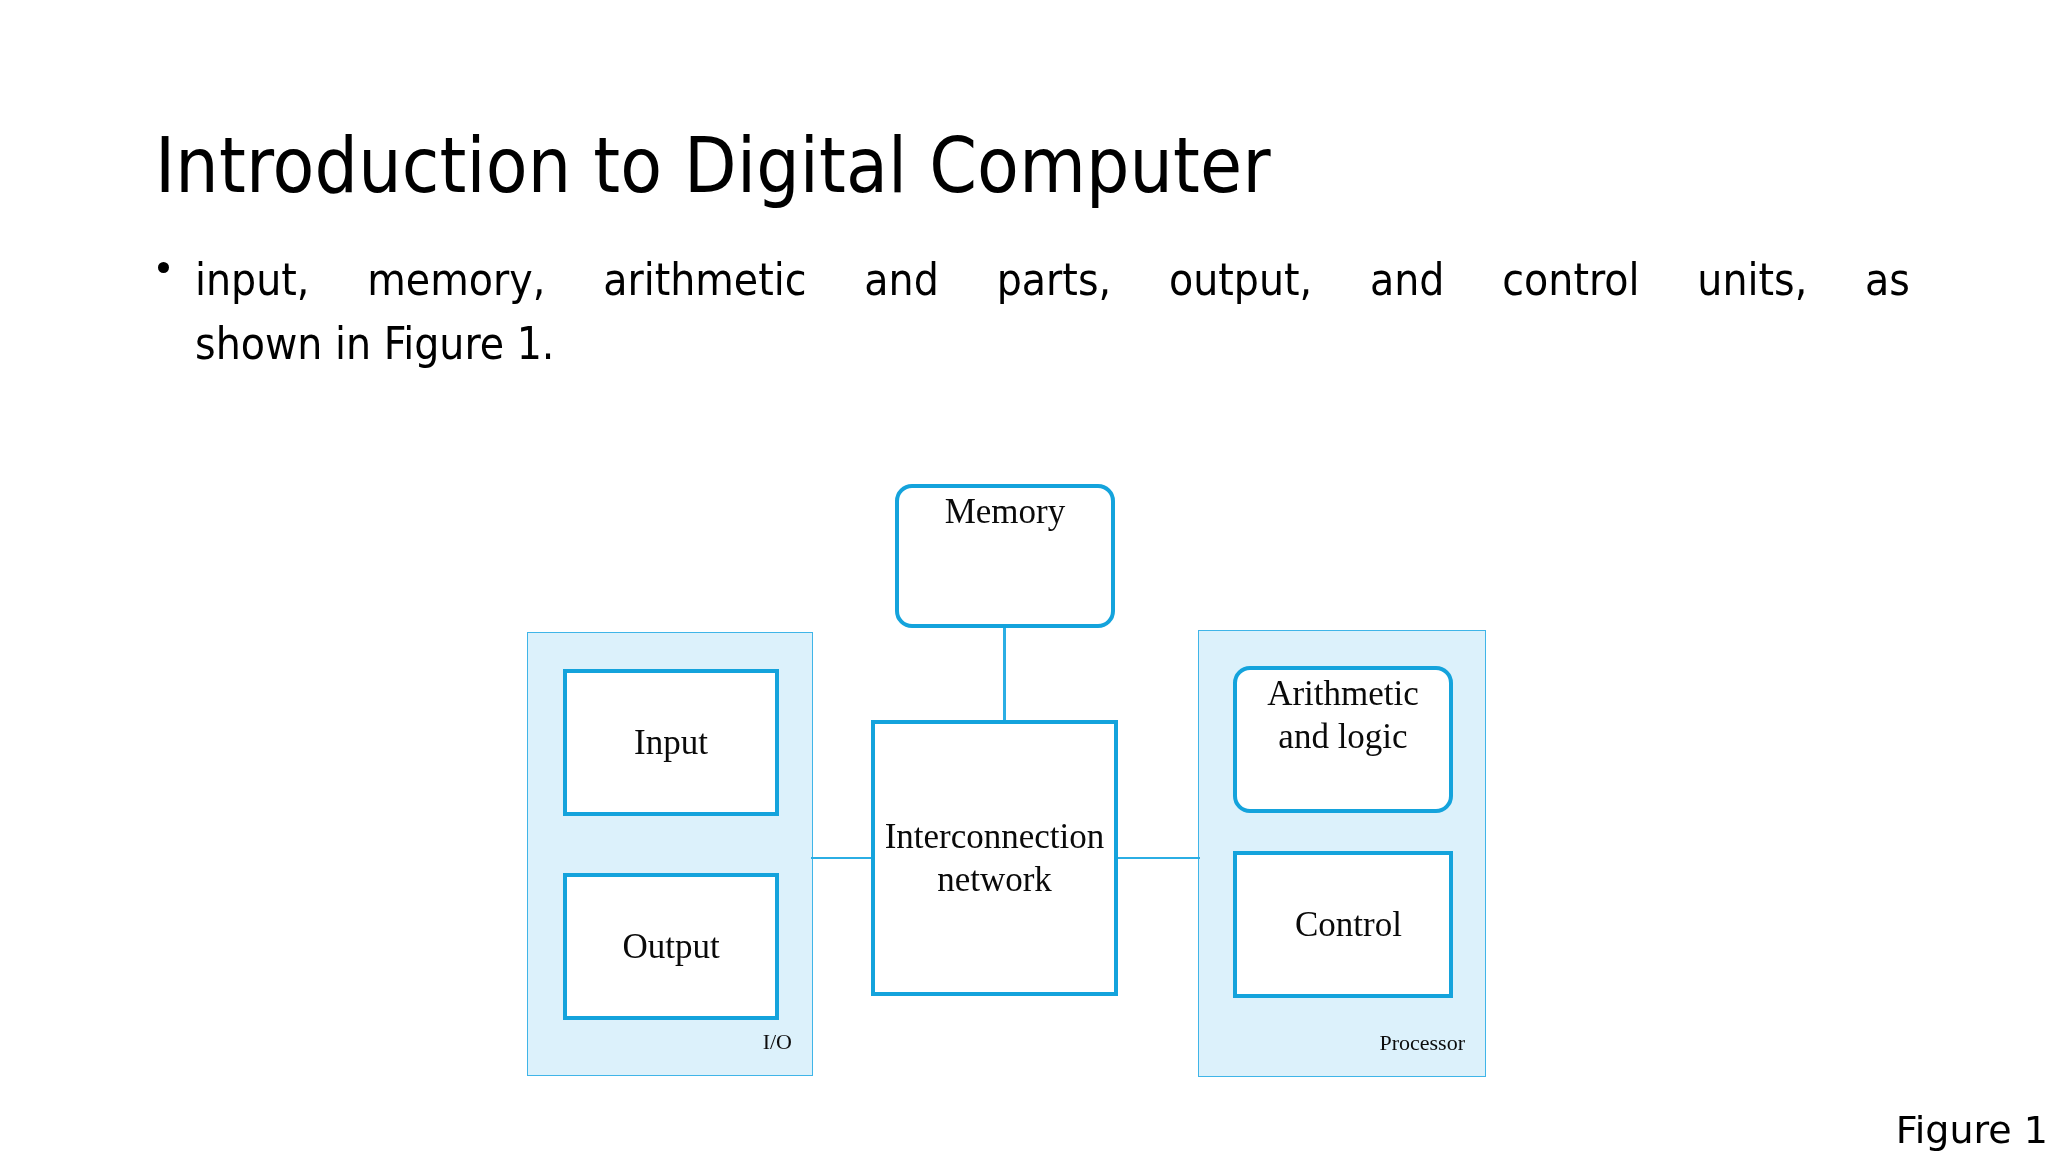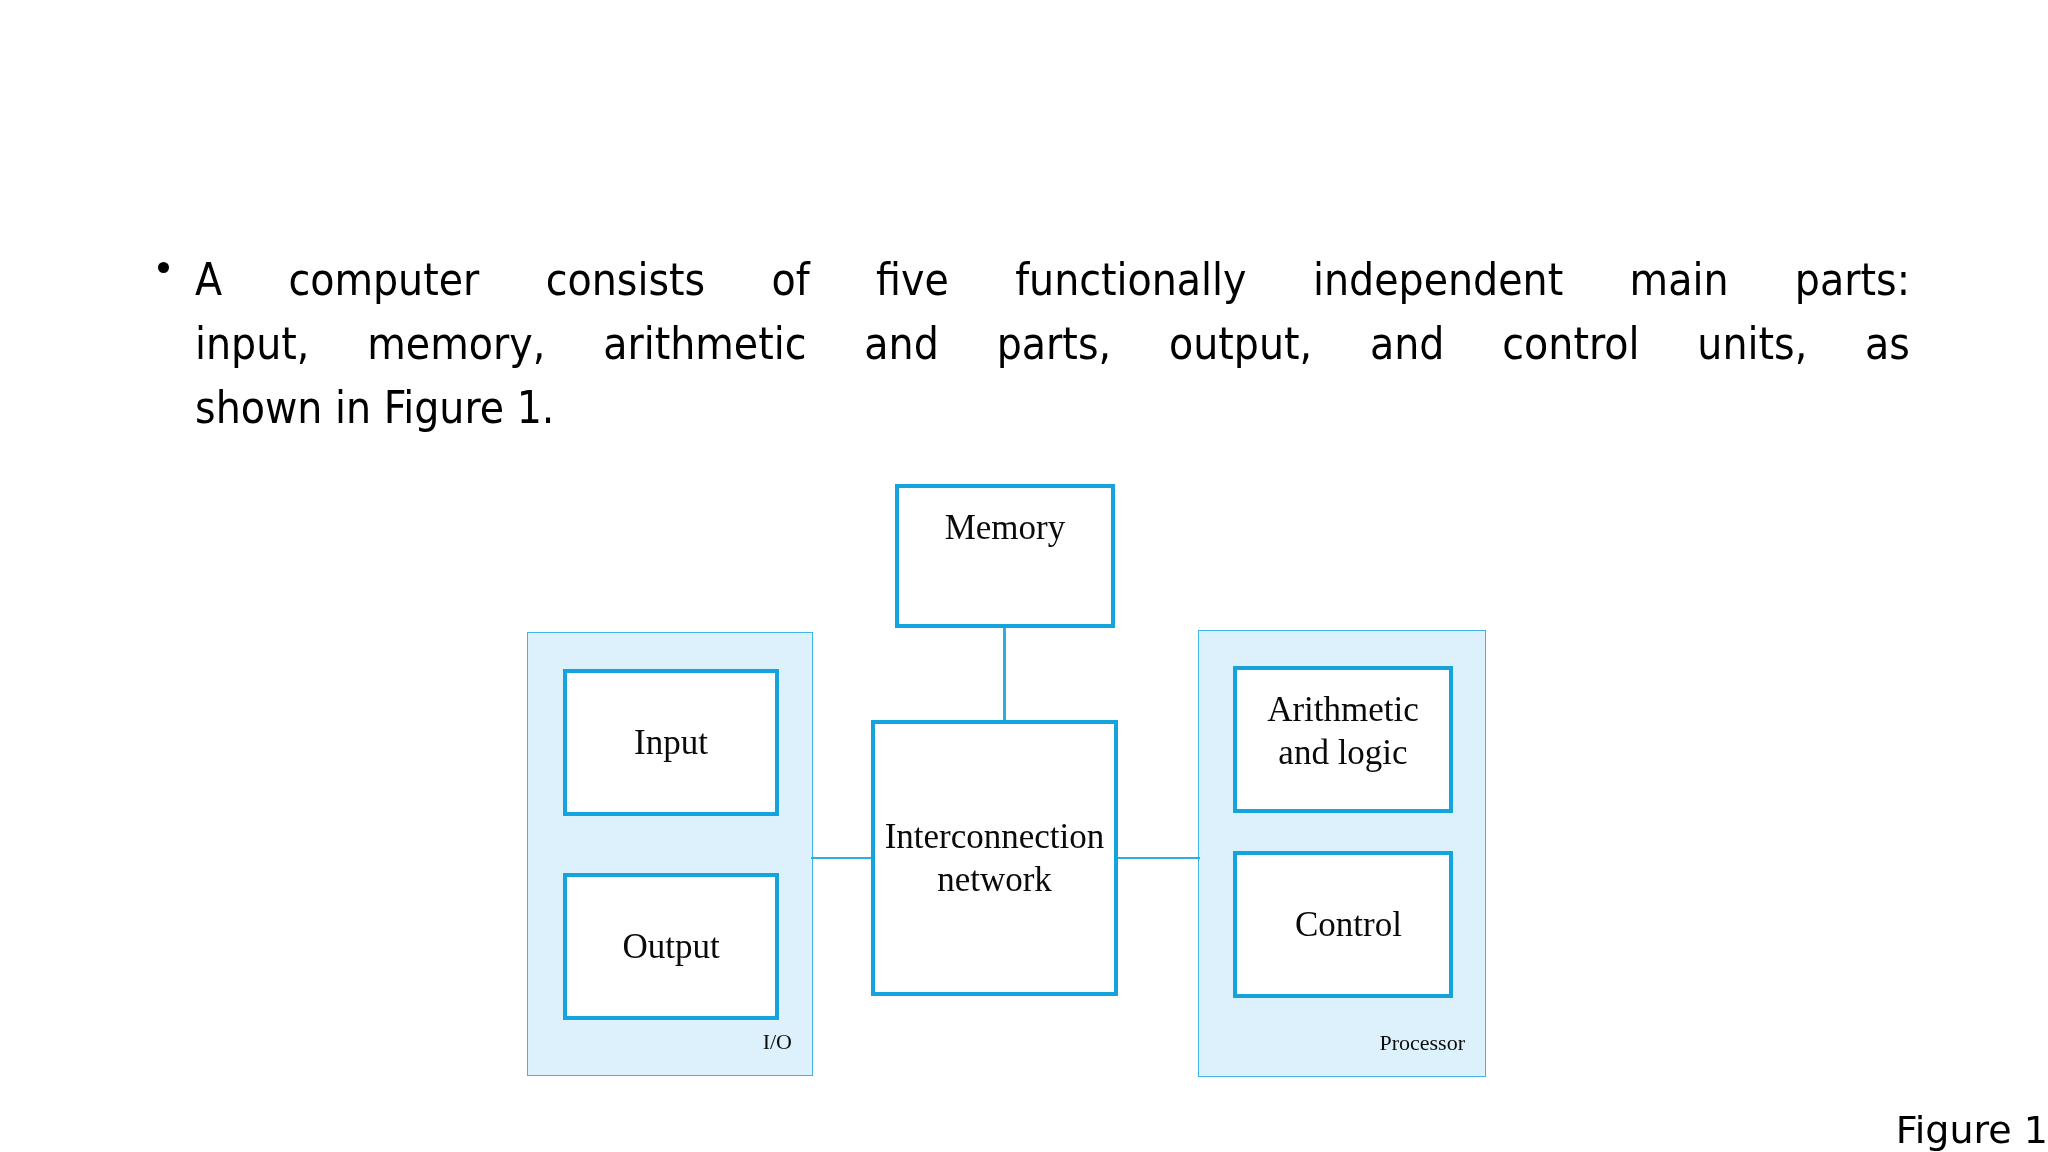--- a/index.html
+++ b/index.html
@@ -113,21 +113,21 @@
     align-items: center;
     justify-content: center;
     text-align: center;
   }
   .node .node-label {
     font-family: "Liberation Serif", "DejaVu Serif", serif;
     font-size: 35px;
     line-height: 43px;
     color: #0a0a0a;
   }
-  .node.align-top { align-items: flex-start; padding-top: 18px; }
+  .node.align-top { align-items: flex-start; padding-top: 2px; border-radius: 17px; }
 
   
   .conn {
     position: absolute;
     background: #2BAEE4;
   }
   .conn.v { width: 3px; }
   .conn.h { height: 2px; }
 
   
@@ -140,26 +140,26 @@
     font-family: "DejaVu Sans", "Liberation Sans", sans-serif;
     font-size: 38px;
     color: #000000;
   }
 </style>
 </head>
 <body>
 
 <div class="slide">
 
+  <h1 class="slide-title">Introduction to Digital Computer</h1>
 
   <div class="body-block">
     <div class="bullet-row">
       <span class="bullet-dot"></span>
       <div class="bullet-text">
-        <span class="jline">A computer consists of five functionally independent main parts:</span>
         <span class="jline">input, memory, arithmetic and parts, output, and control units, as</span>
         <span class="jline last">shown in Figure 1.</span>
       </div>
     </div>
   </div>
 
   <div class="figure">
 
     <div class="panel" style="left:527px; top:632px; width:286px; height:444px;">
       <span class="panel-label">I/O</span>

